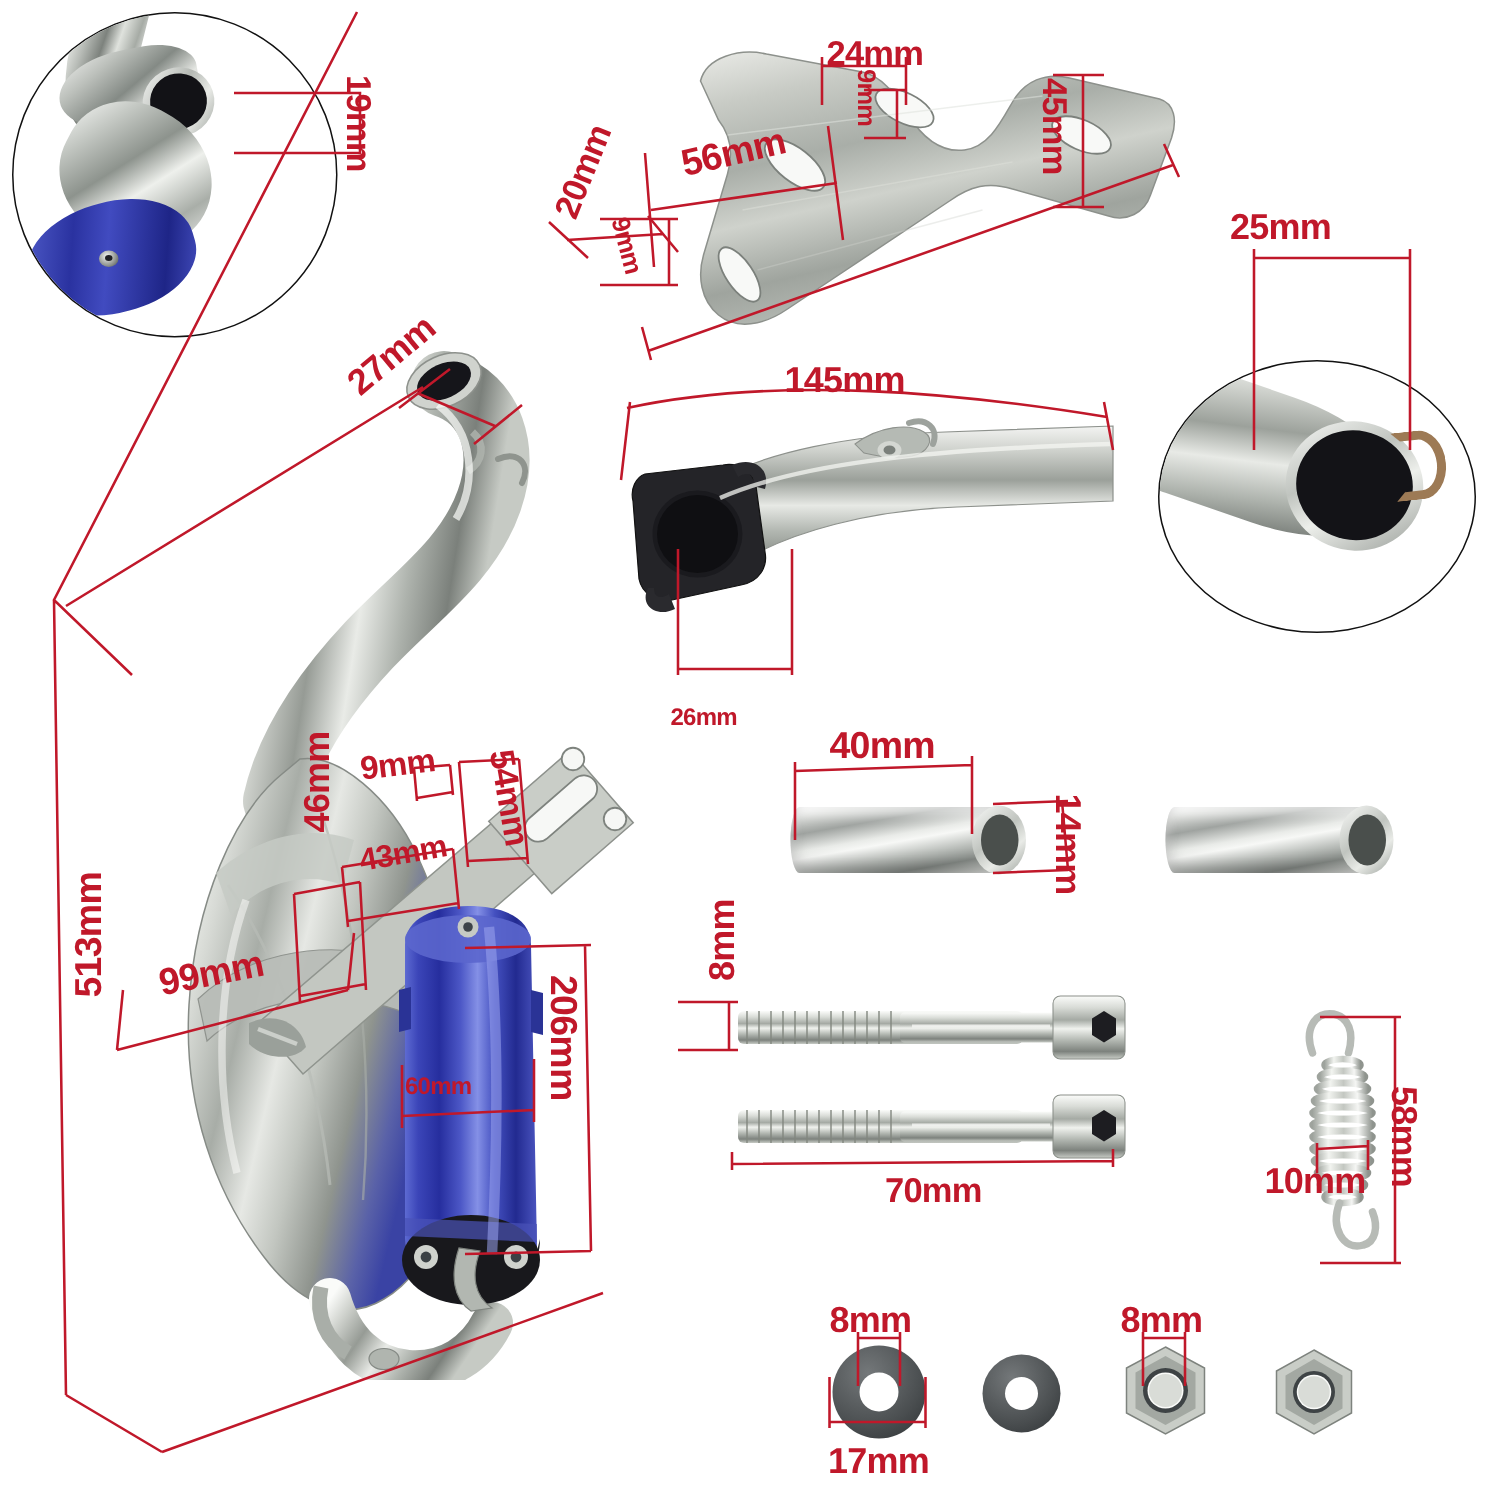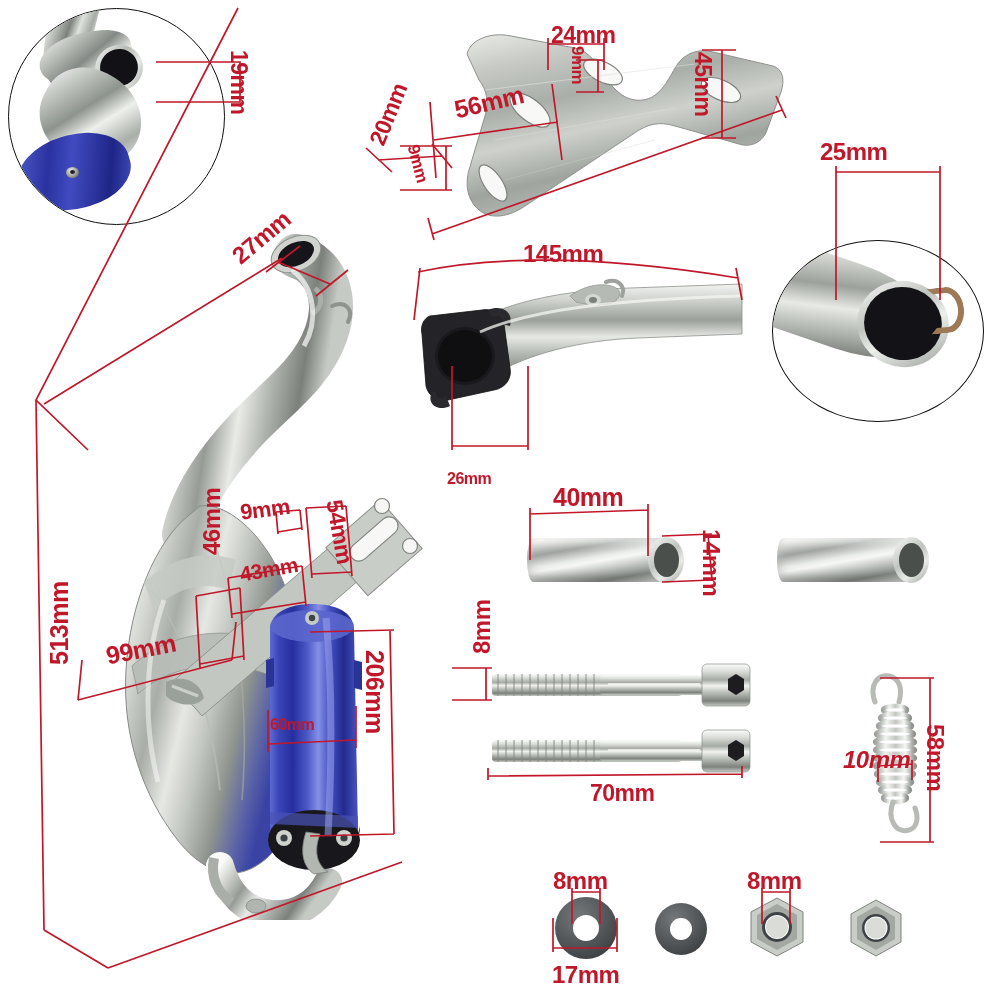--- a/index.html
+++ b/index.html
@@ -381,21 +381,21 @@
         <ellipse cx="40" cy="98" rx="20" ry="4"></ellipse>
         <ellipse cx="40" cy="106" rx="19" ry="4"></ellipse>
         <ellipse cx="40" cy="114" rx="17" ry="4"></ellipse>
         <ellipse cx="40" cy="122" rx="15" ry="4"></ellipse>
         <ellipse cx="40" cy="130" rx="12" ry="4"></ellipse>
       </g>
 
       <path d="M38,134 C32,150 40,166 54,162 C62,160 64,150 60,140" stroke="#b7bbb6" stroke-width="5" fill="none" stroke-linecap="round"></path>
     </svg>
   </div>
-  <div class="dim" style="left:843px;top:748px;font-size:24px;font-style:italic;">10mm</div>
+  <div class="dim" style="left:843px;top:776px;font-size:24px;">10mm</div>
   <div class="dim" style="left:947px;top:724px;font-size:24px;transform:rotate(90deg);transform-origin:left top;">58mm</div>
 
   <div style="position:absolute;left:555px;top:897px;width:62px;height:62px;border-radius:50%;
        background:radial-gradient(circle at 38% 30%,#74787a,#4a4e50 62%,#2e3234);"></div>
   <div style="position:absolute;left:573px;top:915px;width:26px;height:26px;border-radius:50%;background:#fff;"></div>
 
   <div style="position:absolute;left:655px;top:903px;width:52px;height:52px;border-radius:50%;
        background:radial-gradient(circle at 38% 30%,#74787a,#4a4e50 62%,#2e3234);"></div>
   <div style="position:absolute;left:670px;top:918px;width:22px;height:22px;border-radius:50%;background:#fff;"></div>
 

